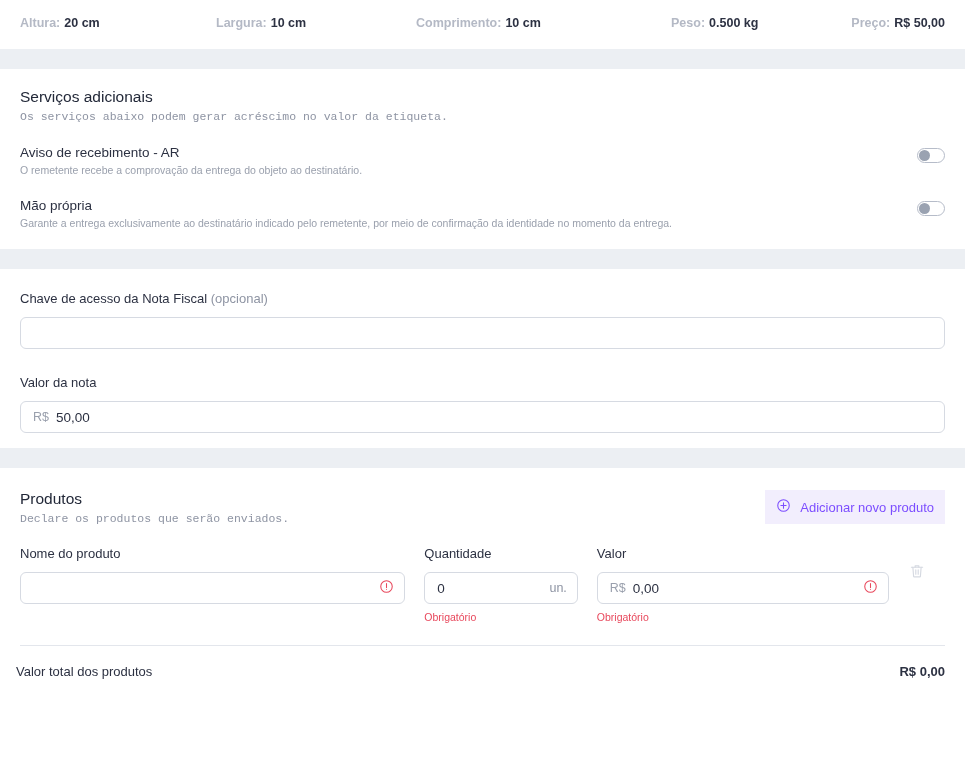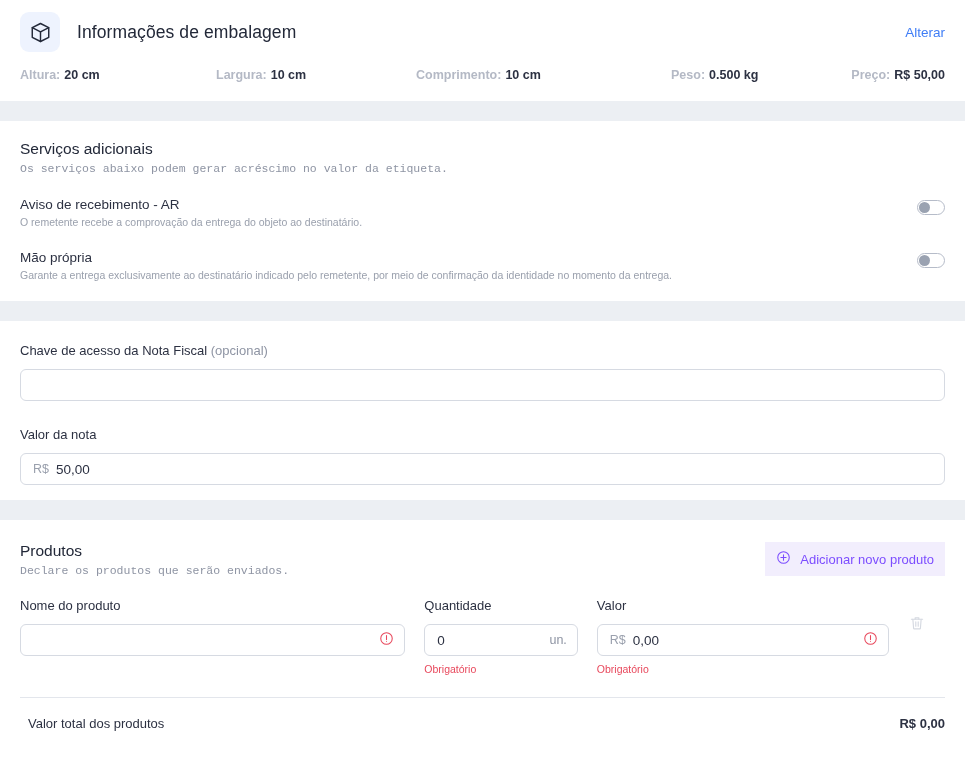--- a/index.html
+++ b/index.html
@@ -104,41 +104,30 @@
   .inp-val { flex: 1; }
   .suffix { color: #8e94a3; font-size: 12.5px; }
   .err-msg { margin-top: 7px; font-size: 10.5px; color: #e8485c; }
   .err-icon { flex: 0 0 auto; margin-left: 6px; }
   .trash-btn { margin-top: 11px; height: 32px; display: flex; align-items: center; cursor: pointer; }
 
   
   .total-divider { margin: 22px 20px 0 20px; border-top: 1px solid #e3e6ec; }
   .total-row {
     display: flex; align-items: center; justify-content: space-between;
-    padding: 18px 20px 0 28px;
+    padding: 18px 20px 0 16px;
   }
   .total-label { font-size: 13px; color: #2c3142; }
   .total-value { font-size: 13px; color: #2c3142; font-weight: bold; }
 </style>
 </head>
 <body>
 
 <div class="page">
 
-  <div class="pkg-header">
-    <div class="pkg-icon-box">
-      <svg width="23" height="23" viewBox="0 0 24 24" fill="none" stroke="#222838" stroke-width="1.5" stroke-linecap="round" stroke-linejoin="round">
-        <path d="M12 2.6 3.4 7v10L12 21.4 20.6 17V7L12 2.6z"></path>
-        <path d="M3.4 7 12 11.4 20.6 7"></path>
-        <path d="M12 11.4v10"></path>
-      </svg>
-    </div>
-    <div class="pkg-title">Informações de embalagem</div>
-    <div class="alterar-link">Alterar</div>
-  </div>
 
   <div class="pkg-dims">
     <div class="dim dim-altura">
       <span class="k">Altura:</span>
       <span class="v">20 cm</span>
     </div>
     <div class="dim dim-largura">
       <span class="k">Largura:</span>
       <span class="v">10 cm</span>
     </div>

